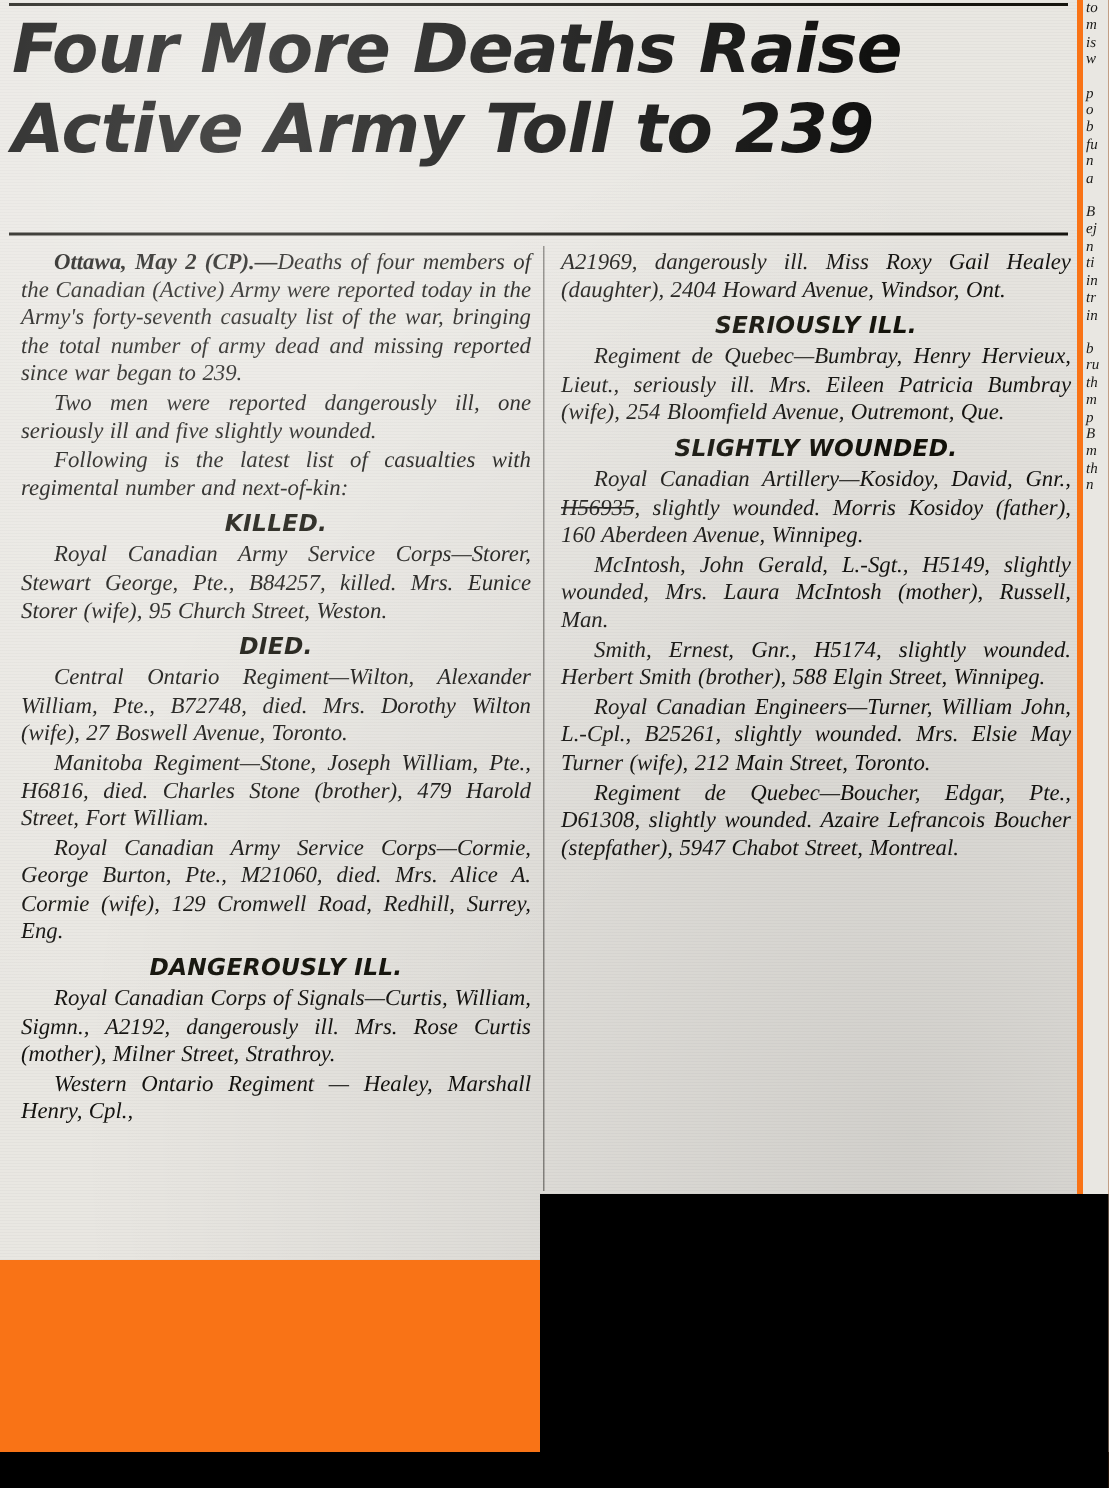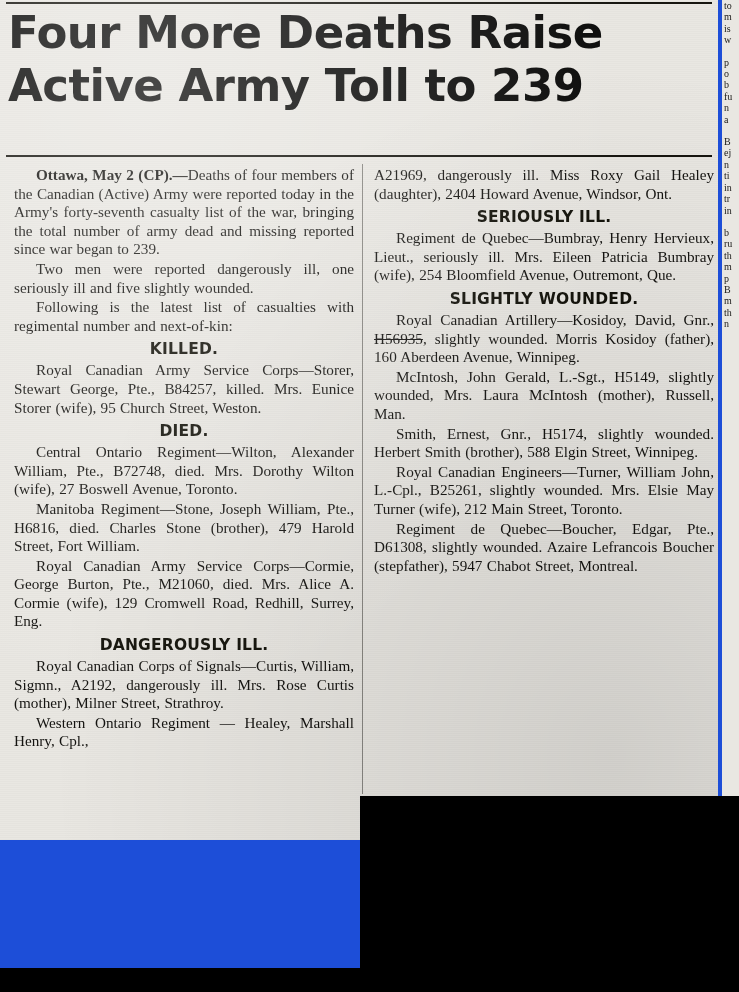--- a/index.html
+++ b/index.html
@@ -10,21 +10,22 @@
   body {
     width: 739px;
     height: 992px;
     overflow: hidden;
     font-family: "Liberation Serif", serif;
   }
   .page {
     position: relative;
     width: 739px;
     height: 992px;
-    background: #1d4ed8;
+    background: #f97316;
+    font-style: italic;
   }
   
   .clip {
     position: absolute;
     left: 0;
     top: 0;
     width: 718px;
     height: 840px;
     background: #e9e7e2;
     overflow: hidden;

